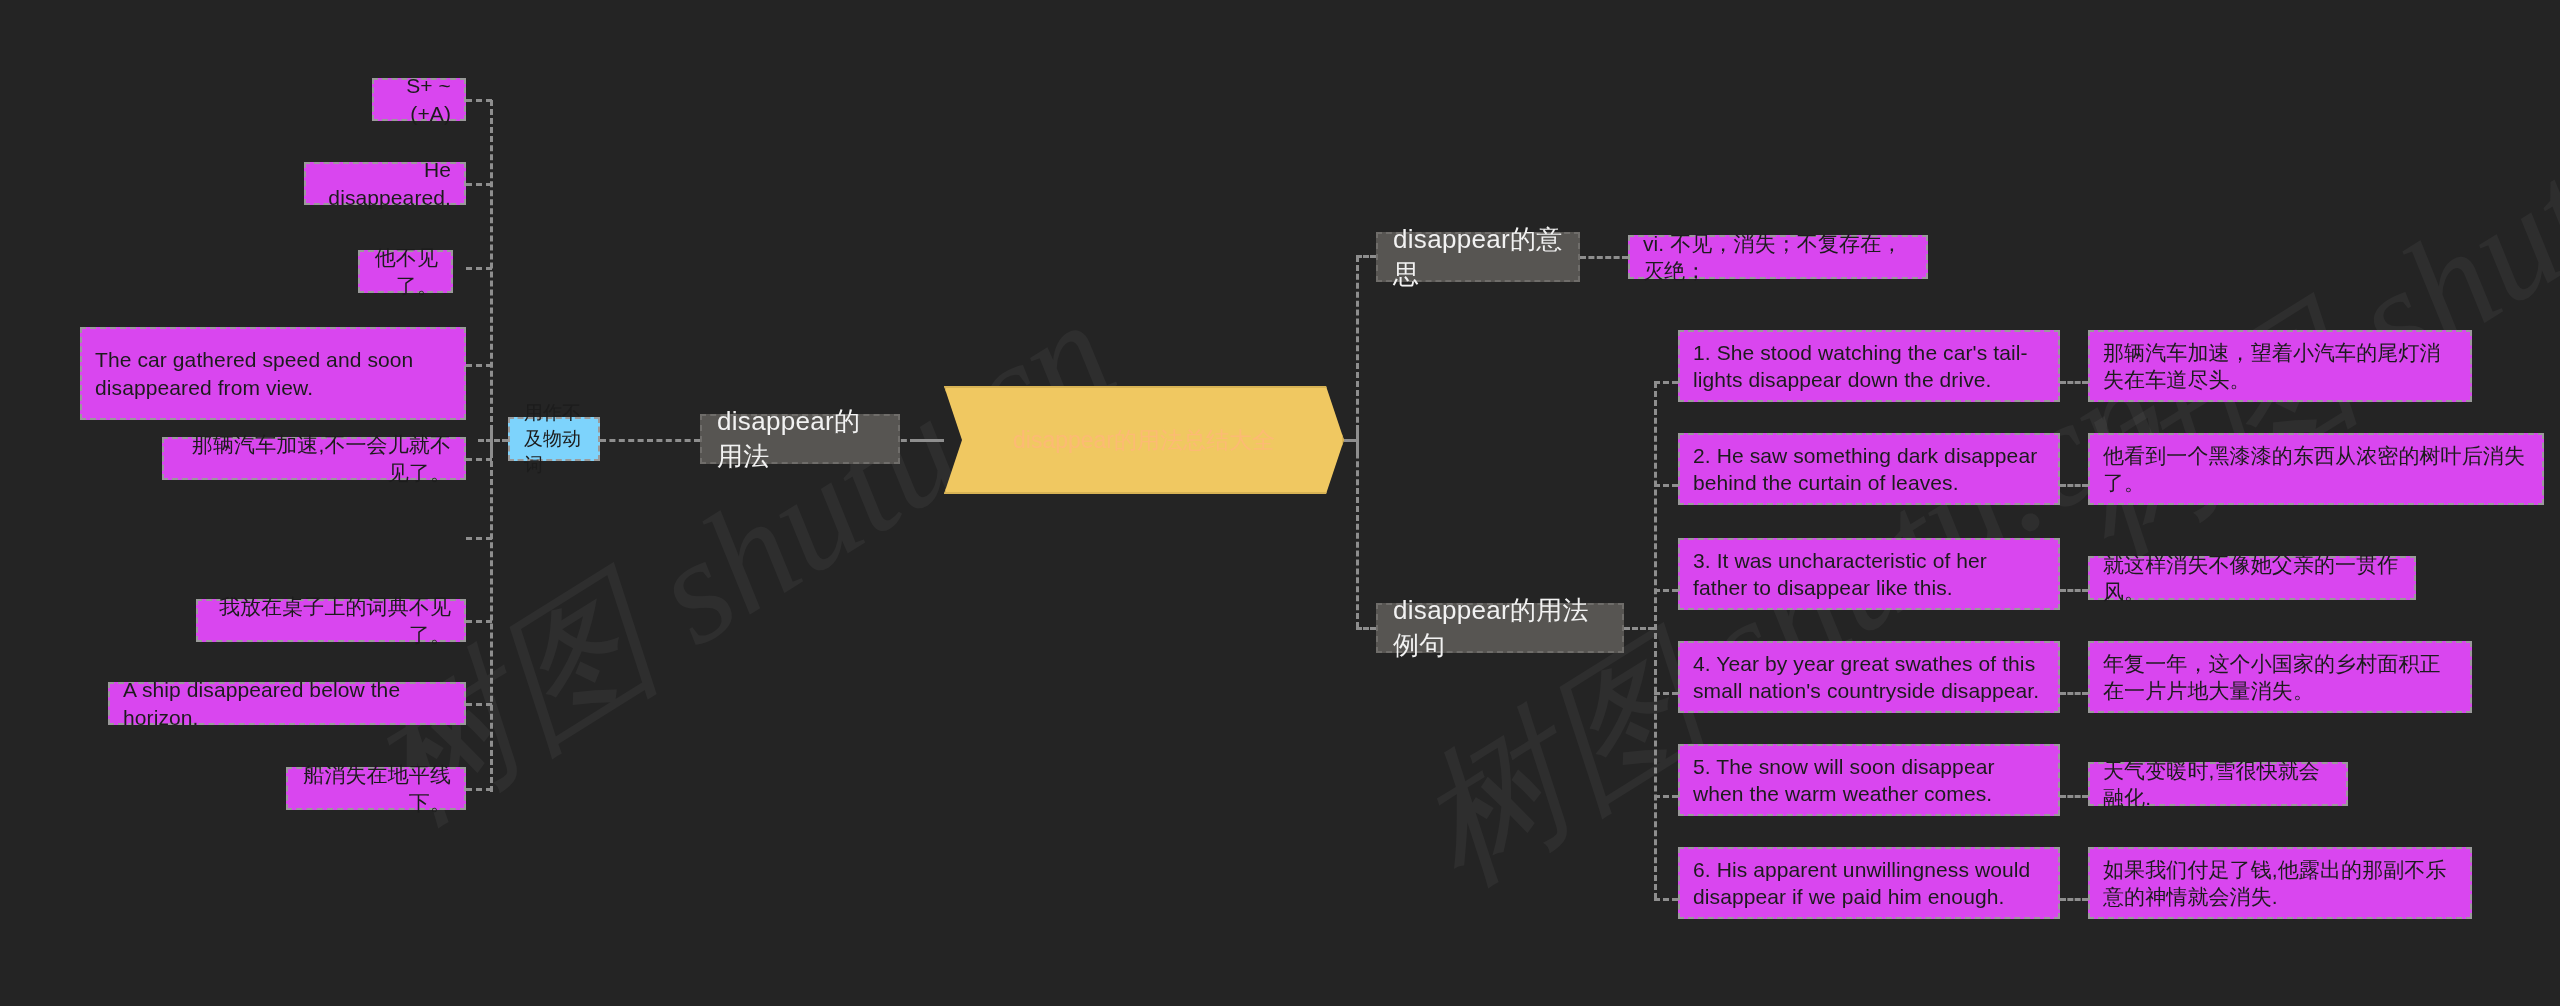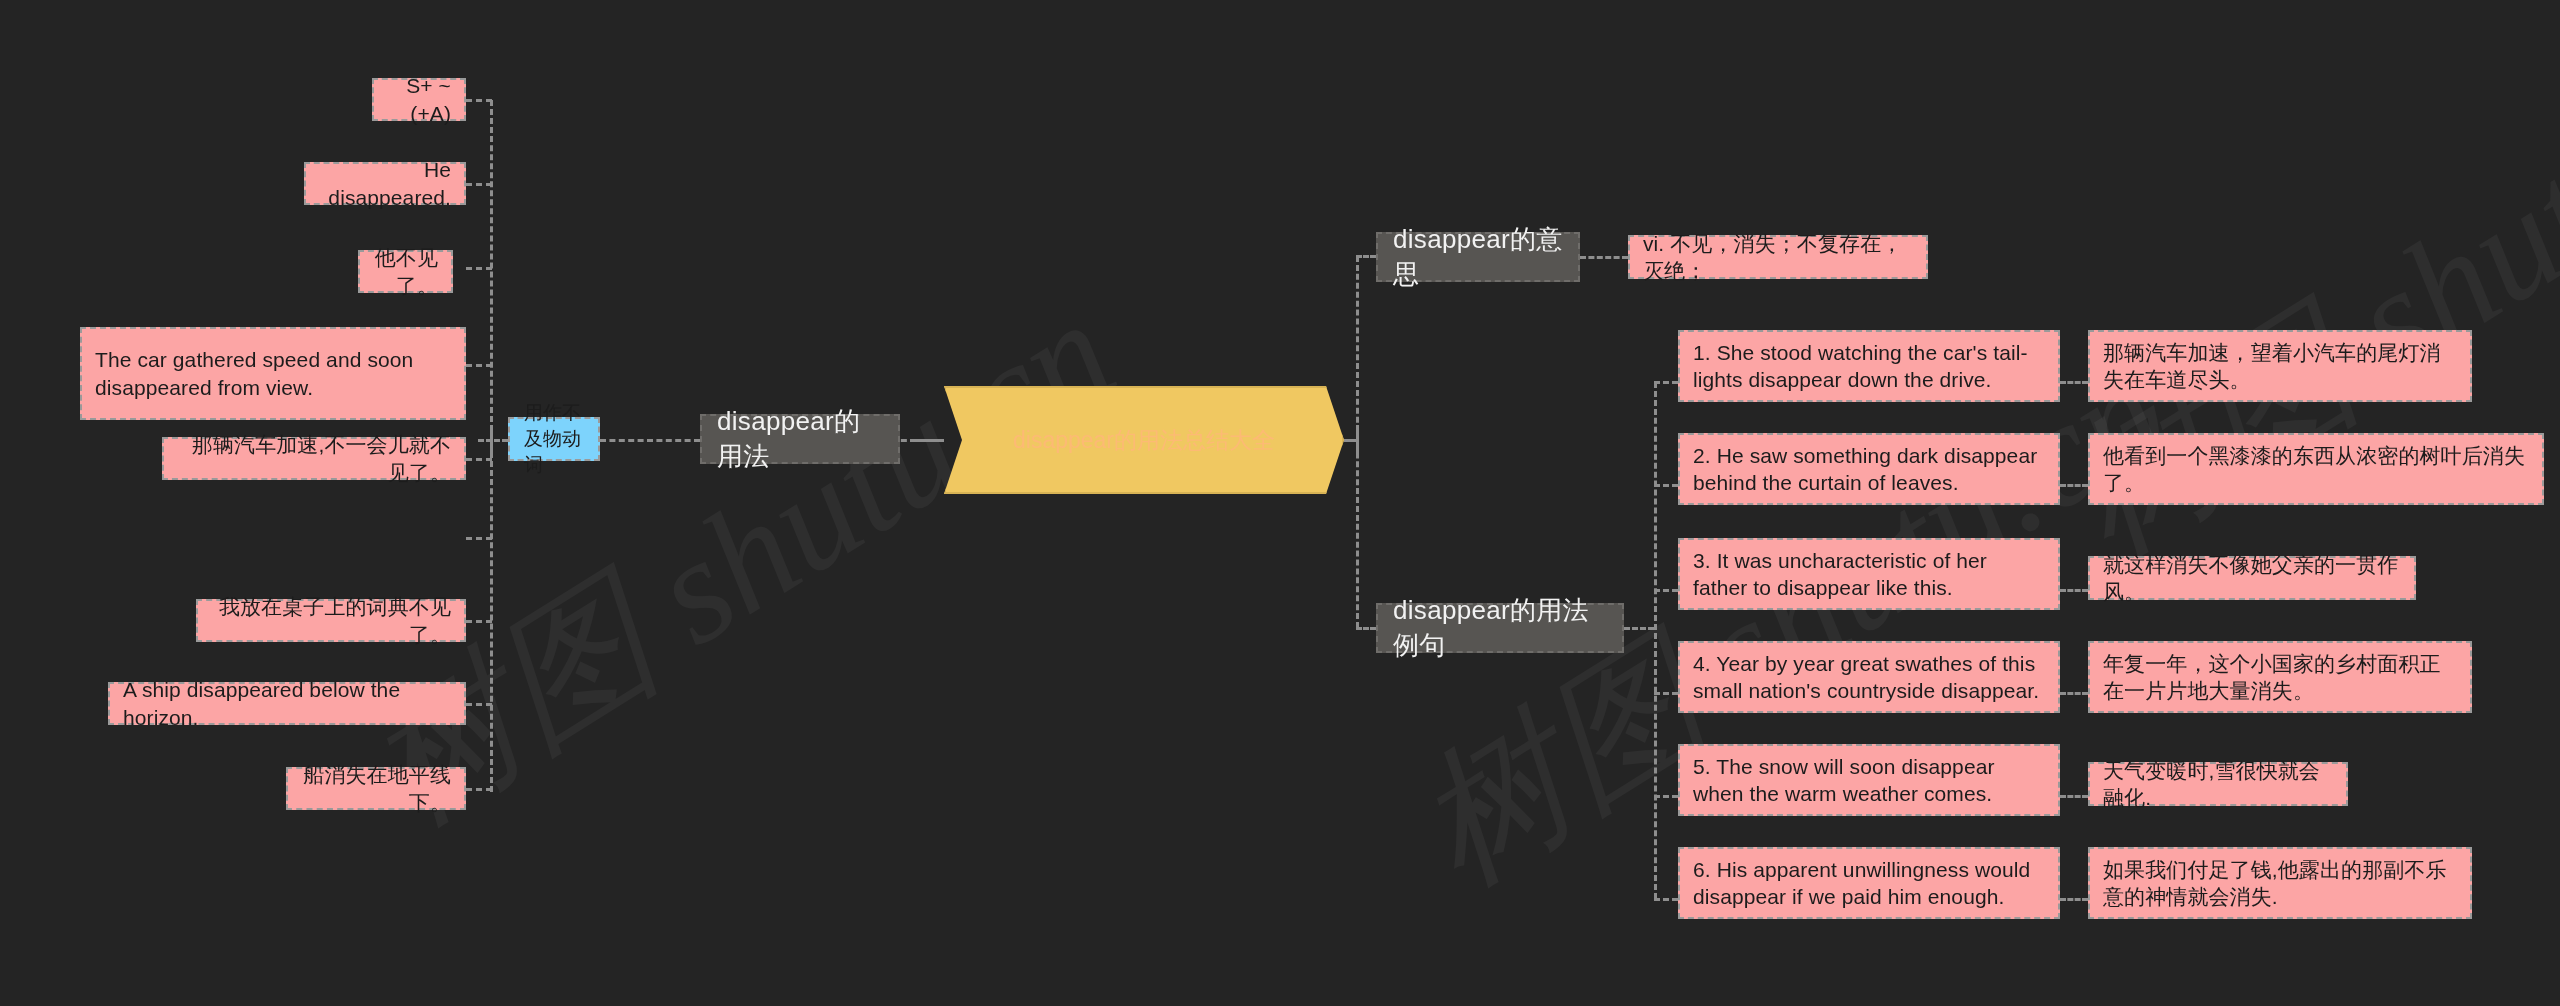--- a/index.html
+++ b/index.html
@@ -61,21 +61,21 @@
   
   .node {
     position: absolute;
     box-sizing: border-box;
     display: flex;
     align-items: center;
     border: 2px dashed #b9b9b9;
   }
 
   .leaf {
-    background: #fca5a5;
+    background: #d946ef;
     color: #1c1c1c;
     border-color: #9a9a9a;
     padding: 7px 13px;
     font-size: 21px;
     line-height: 1.30;
     letter-spacing: 0.1px;
   }
   .leaf.rt { justify-content: flex-end; text-align: right; }
 
   .branch {

